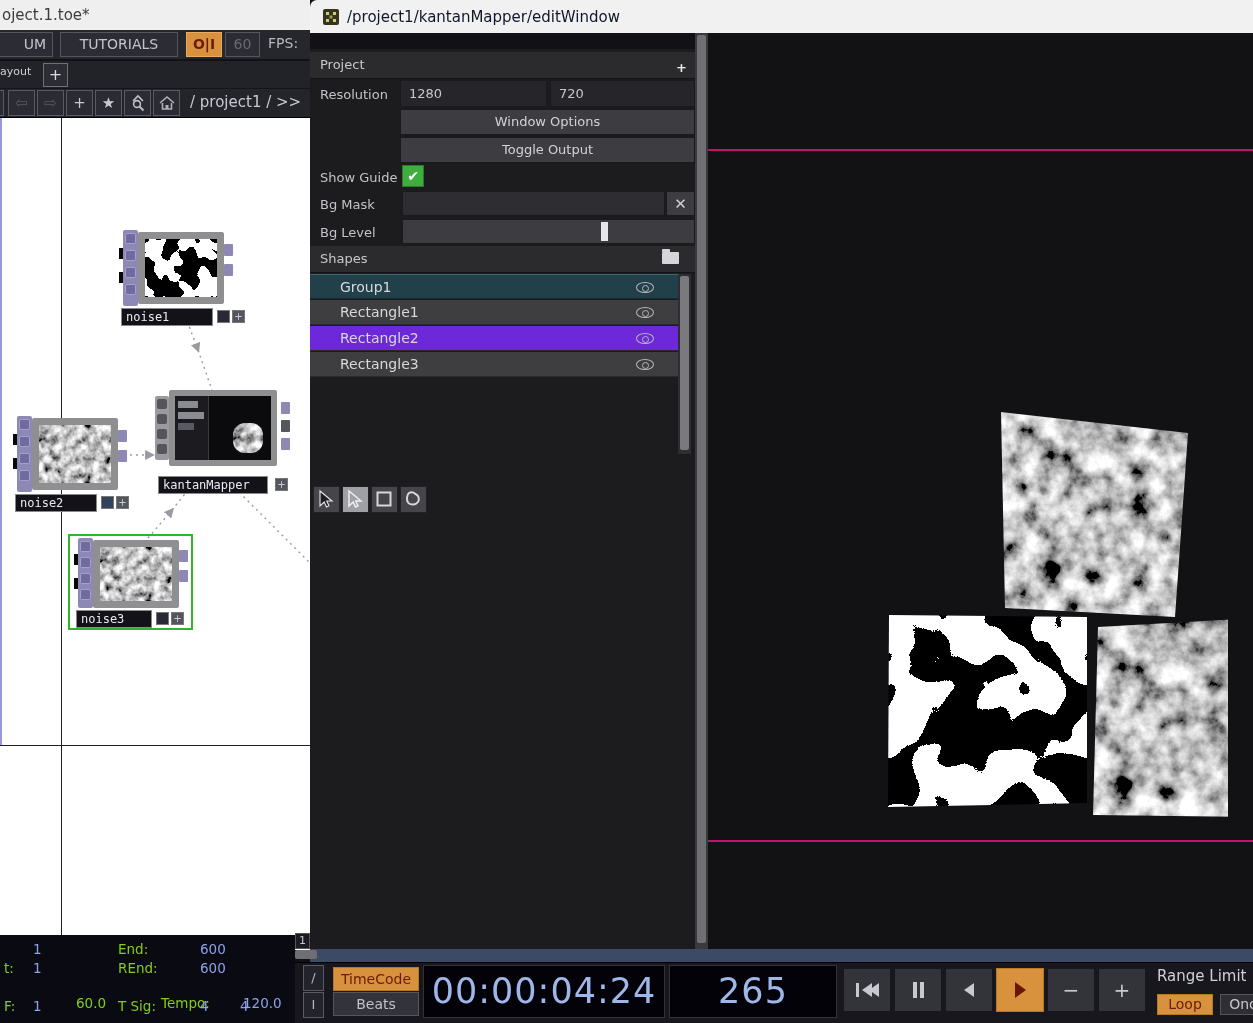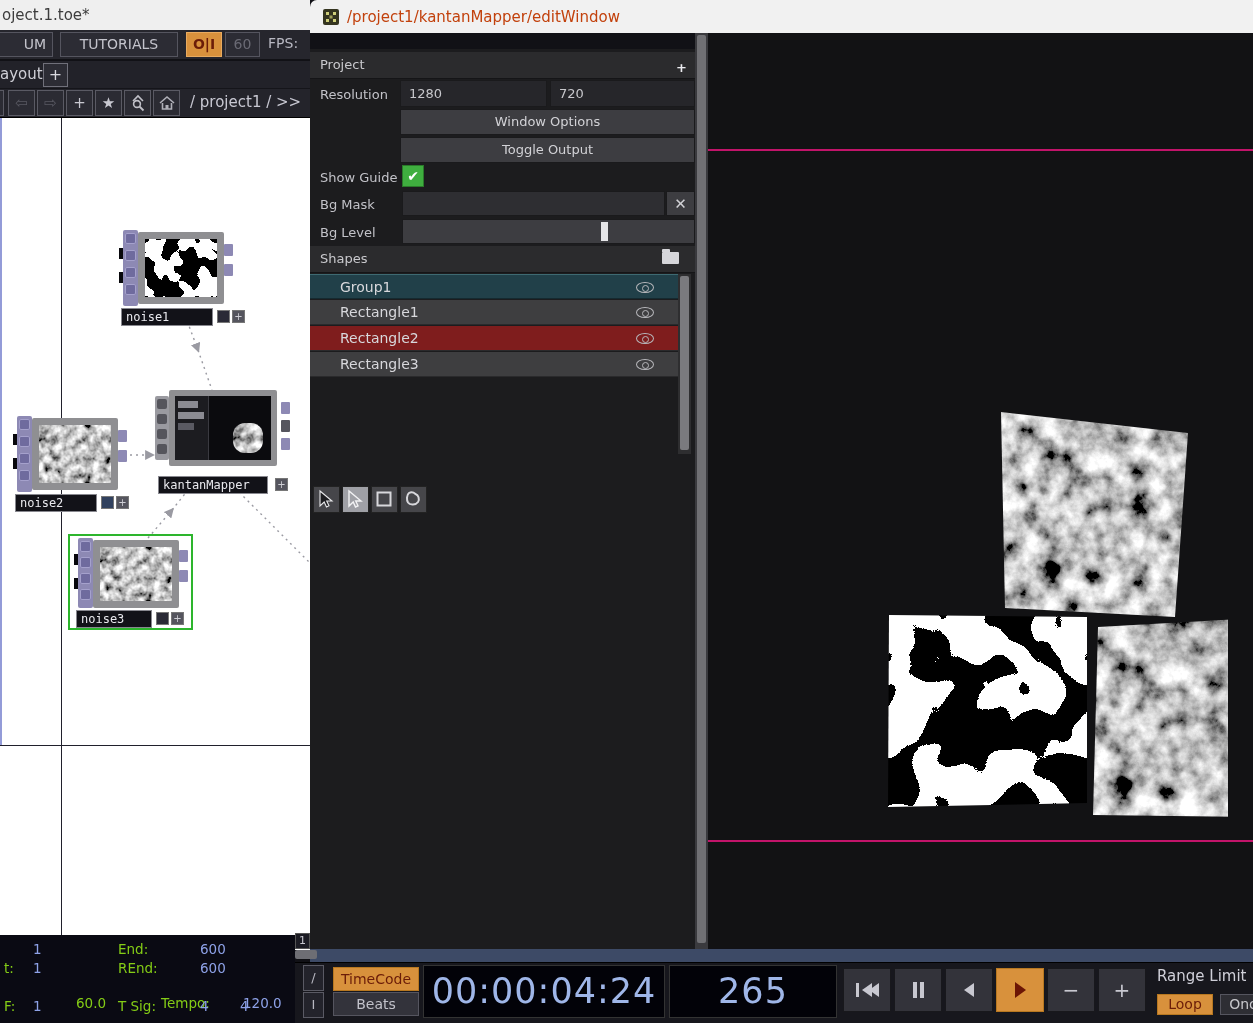--- a/index.html
+++ b/index.html
@@ -9,21 +9,21 @@
   .abs{position:absolute;}
 
   
   .titlebar{left:0;top:0;width:310px;height:30px;background:#efefef;color:#3c3c3c;font-size:15px;line-height:30px;padding-left:2px;}
   .menubar{left:0;top:30px;width:310px;height:30px;background:#26262d;border-bottom:1px solid #121216;}
   .mbtn{position:absolute;top:2px;height:25px;border:1px solid #55555f;background:#2c2c34;color:#c4c4cc;font-size:14px;line-height:23px;text-align:center;}
   .mbtn.orange{background:#d8913c;border-color:#e8ab60;color:#6b1c08;font-weight:bold;}
   .mbtn.dim{color:#6a6a74;}
   .mlabel{position:absolute;top:5px;color:#b8b8c2;font-size:14px;}
   .tabrow{left:0;top:61px;width:310px;height:28px;background:#222229;border-bottom:1px solid #15151a;}
-  .tablabel{position:absolute;left:0px;top:4px;color:#cfcfd6;font-size:15px;}
+  .tablabel{position:absolute;left:0px;top:4px;color:#cfcfd6;font-size:11px;}
   .tabadd{position:absolute;left:43px;top:2px;width:25px;height:24px;border:1px solid #70707a;color:#d8d8de;font-size:16px;text-align:center;line-height:22px;background:#2c2c34;}
   .toolbar{left:0;top:89px;width:310px;height:29px;background:#24242b;border-bottom:1px solid #000;}
   .tbtn{position:absolute;top:1px;width:27px;height:26px;border:1px solid #5a5a64;background:#2b2b33;color:#c8c8d0;text-align:center;line-height:24px;font-size:15px;}
   .tbtn.dim{color:#585862;}
   .crumb{position:absolute;left:190px;top:4px;color:#c8c8d2;font-size:15px;}
 
   
   .network{left:0;top:118px;width:310px;height:832px;background:#ffffff;overflow:hidden;}
   .gridv{position:absolute;top:0;width:1px;height:100%;background:#20202c;}
   .gridh{position:absolute;left:0;height:1px;width:100%;background:#20202c;}
@@ -48,35 +48,35 @@
   .kframe{position:absolute;left:14px;top:0;width:108px;height:76px;background:#8f8f92;border-radius:2px;}
   .kview{position:absolute;left:6px;top:6px;right:6px;bottom:6px;background:#101013;display:flex;}
   .kleft{width:34px;background:#1c1c20;border-right:1px solid #3a3a40;position:relative;}
   .kbar{position:absolute;left:3px;height:7px;background:#8b8b92;}
   .kright{flex:1;position:relative;background:#0b0b0e;}
   .kblob{position:absolute;left:38%;top:42%;width:30px;height:30px;border-radius:40%;overflow:hidden;}
 
   
   .ew{left:310px;top:0;width:943px;height:950px;}
   .ew-title{position:absolute;left:0;top:0;width:943px;height:33px;background:#f1f1f1;border-radius:7px 0 0 0;}
-  .ew-title-text{position:absolute;left:37px;top:8px;color:#c2410c;font-size:15px;}
+  .ew-title-text{position:absolute;left:37px;top:8px;color:#0f172a;font-size:15px;}
   .ew-icon{position:absolute;left:13px;top:9px;width:16px;height:16px;background:#34341f;border-radius:2px;}
   .ew-icon::after{content:"";position:absolute;left:3px;top:3px;width:3px;height:3px;background:#cfcf7a;
      box-shadow:7px 0 #cfcf7a,0 7px #cfcf7a,7px 7px #cfcf7a,3.5px 3.5px #9f9f5a;}
   .ew-body{position:absolute;left:0;top:33px;width:385px;height:915px;background:#1c1c1e;border-radius:0 0 0 8px;margin-top:16px;}
   .sect{position:absolute;left:0;width:385px;height:27px;background:#2b2b2d;border-bottom:1px solid #151517;color:#c9c9cd;font-size:13px;line-height:26px;padding-left:10px;}
   .plabel{position:absolute;left:10px;color:#c2c2c8;font-size:13px;}
   .pfield{position:absolute;background:#26262a;border:1px solid #1a1a1c;color:#c8c8cc;font-size:13px;line-height:25px;padding-left:8px;}
   .pbtn{position:absolute;background:#3d3d41;border:1px solid #1a1a1c;color:#d2d2d6;font-size:13px;text-align:center;line-height:24px;}
   .checkbox{position:absolute;width:22px;height:22px;background:#3fae3f;border:1px solid #2a7a2a;color:#fff;font-size:14px;text-align:center;line-height:21px;}
   .slider{position:absolute;background:#3d3d41;border:1px solid #1a1a1c;}
   .thumb{position:absolute;top:2px;width:7px;height:19px;background:#e6e6e8;}
   .shape-row{position:absolute;left:0;width:368px;height:25px;border-bottom:1px solid #2a2a2c;color:#d8d8dc;font-size:14px;line-height:24px;padding-left:30px;}
   .row-grey-a{background:#3e3e40;}
-  .row-grey-b{background:#7f1d1d;}
+  .row-grey-b{background:#6d28d9;}
   .row-sel{background:#214049;border-top:1px solid #3e6a72;border-bottom:1px solid #152a30;}
   .eye{position:absolute;right:24px;top:7px;width:18px;height:11px;border:1px solid #b8b8bc;border-radius:50%;}
   .eye::after{content:"";position:absolute;left:5px;top:2px;width:5px;height:5px;border:1px solid #b8b8bc;border-radius:50%;}
   .inner-scroll{position:absolute;left:368px;top:258px;width:13px;height:180px;background:#2e2e30;}
   .inner-thumb{position:absolute;left:2px;top:2px;width:9px;height:174px;background:#7a7a7e;border-radius:2px;}
   .folder{position:absolute;right:16px;top:6px;width:17px;height:12px;background:#d6d6da;border-radius:1px;}
   .folder::before{content:"";position:absolute;left:0;top:-3px;width:8px;height:3px;background:#d6d6da;border-radius:1px 1px 0 0;}
   .folder-plus{position:absolute;right:8px;top:11px;color:#ececf0;font-size:13px;font-weight:bold;}
   .toolbtn{position:absolute;top:0;width:27px;height:27px;background:#46464a;border:1px solid #222;}
   .toolbtn.active{background:#9fa0a6;}

